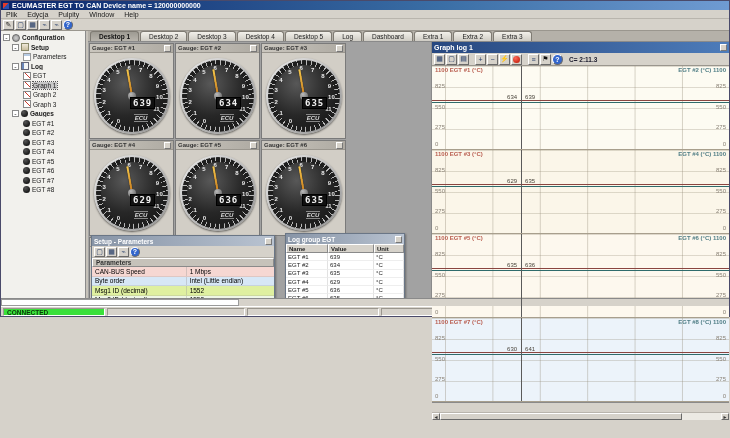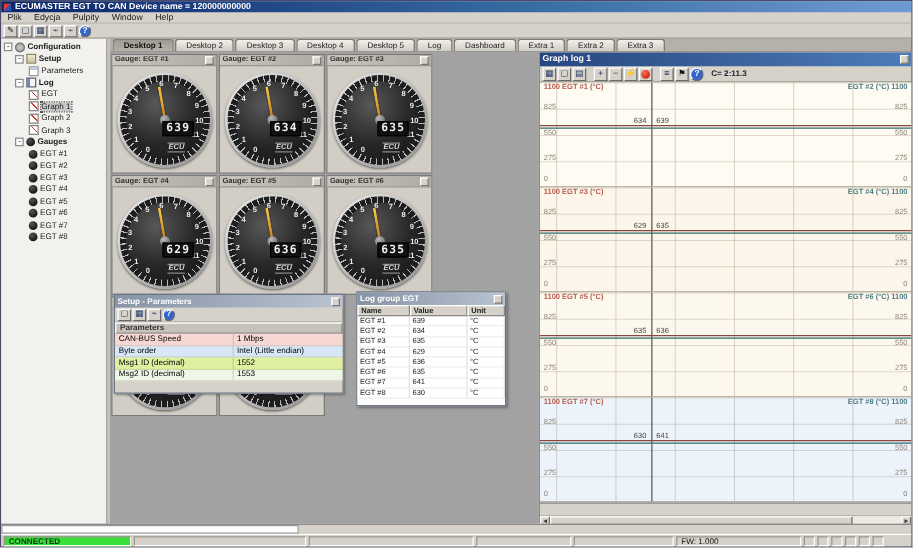--- a/index.html
+++ b/index.html
@@ -1,18 +1,18 @@
 <!DOCTYPE html>
 <html><head>
 <meta charset="utf-8">
 <style>
   *{box-sizing:border-box;margin:0;padding:0}
   html,body{width:730px;height:438px;overflow:hidden}
   body{font-family:"Liberation Sans",sans-serif;background:#d6d2ca;-webkit-font-smoothing:none}
-  .app{position:relative;width:730px;height:438px;display:flex;flex-direction:column;border:1px solid #4a4a6a}
+  .app{position:relative;width:730px;height:317px;display:flex;flex-direction:column;border:1px solid #4a4a6a}
 
   
   .titlebar{height:9px;background:linear-gradient(90deg,#0a246a,#3a6ea5 60%,#6f9bd2);display:flex;align-items:center;padding:0 2px;flex:0 0 auto}
   .titleicon{width:6px;height:6px;background:linear-gradient(135deg,#e03a2a 50%,#2a50b0 50%);margin-right:3px;flex:0 0 auto}
   .titletext{color:#fff;font-size:7px;font-weight:bold;white-space:nowrap}
   .menubar{height:9px;background:#d6d2ca;display:flex;align-items:center;border-bottom:1px solid #b9b5ad;flex:0 0 auto}
   .menuitem{font-size:7px;color:#1a1a1a;padding:0 5px;height:100%;display:flex;align-items:center}
   .maintoolbar{height:12px;background:#d6d2ca;display:flex;align-items:center;padding:0 2px;border-bottom:1px solid #9a968e;flex:0 0 auto}
   .tbtn{width:11px;height:10px;border:1px solid;border-color:#fff #6a6a6a #6a6a6a #fff;background:#d6d2ca;font-size:7px;line-height:8px;display:flex;align-items:center;justify-content:center;margin-right:1px;color:#223a66;cursor:default}
   .tbtn.help{color:#fff;background:#3366cc;border-radius:50%;font-weight:bold;width:10px}

